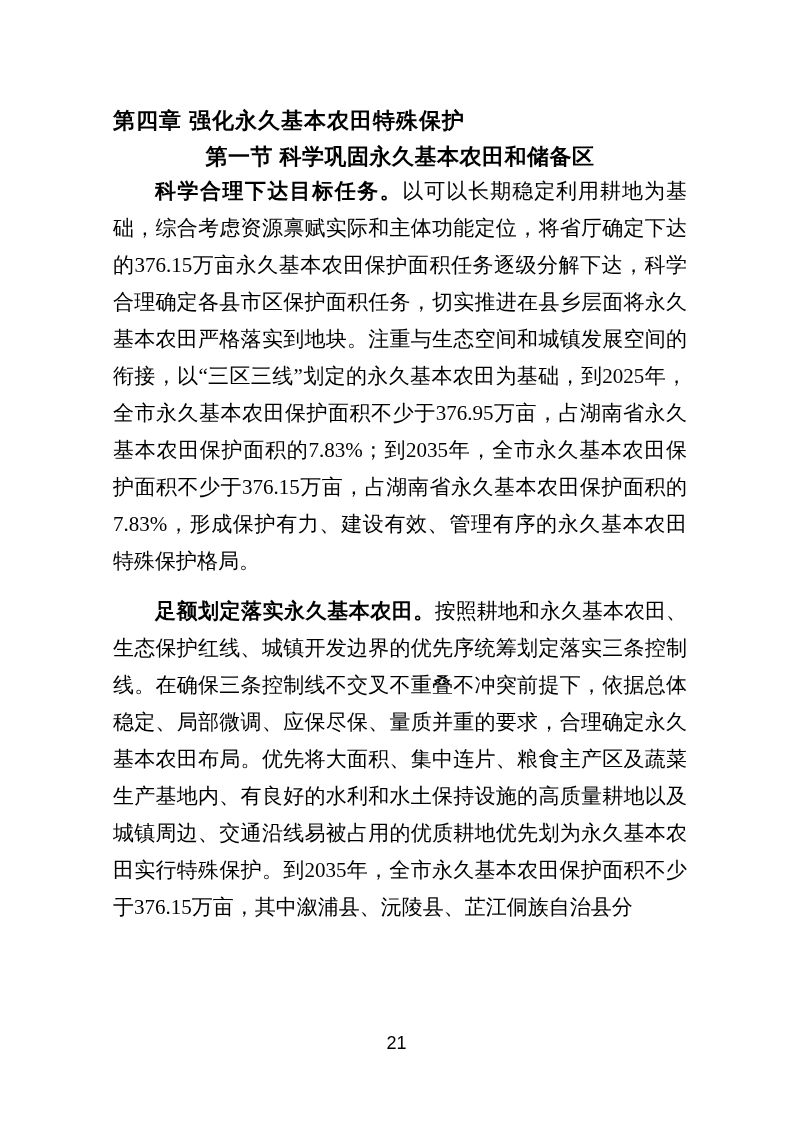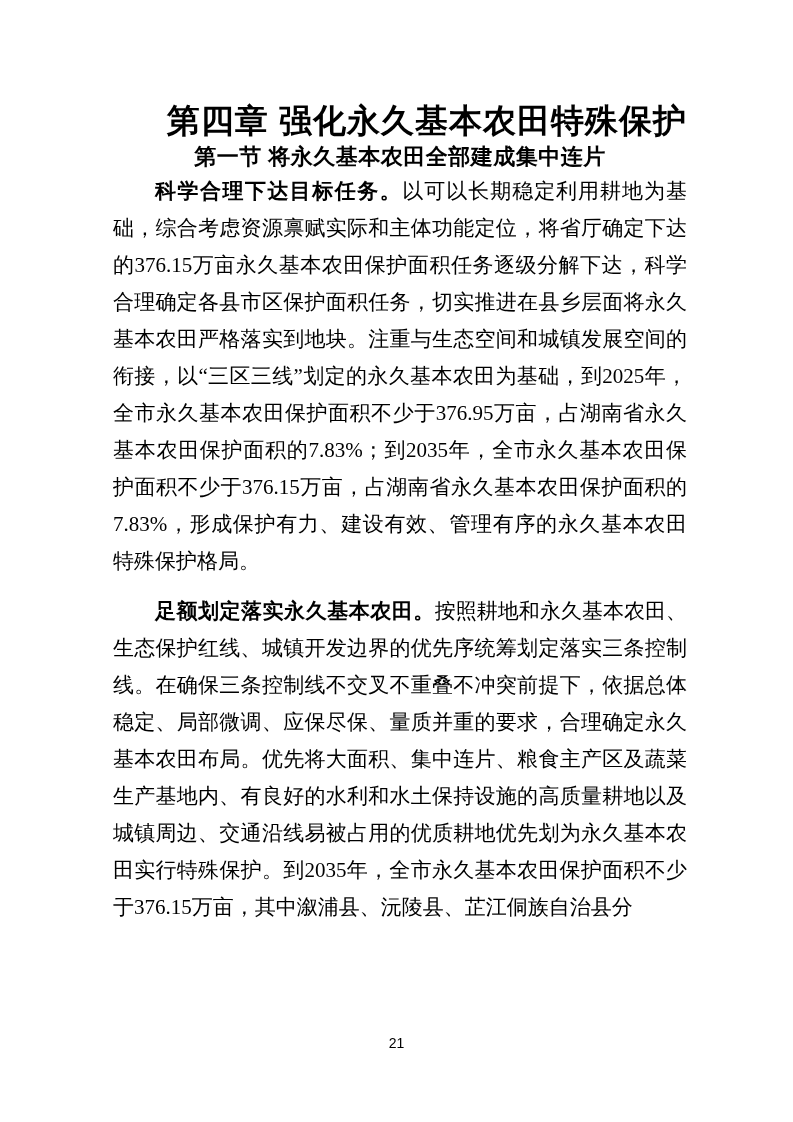--- a/index.html
+++ b/index.html
@@ -18,24 +18,24 @@
   }
   .content {
     position: absolute;
     left: 113px;
     top: 0;
     width: 574px;
   }
   .chapter-title {
     margin: 104px 0 0 0;
     font-family: "Liberation Sans", sans-serif;
-    font-size: 33px;
+    font-size: 22px;
     line-height: 34px;
     font-weight: bold;
-    text-align: right;
+    text-align: left;
     letter-spacing: 1px;
   }
   .body-para {
     margin: 0;
     font-size: 21px;
     line-height: 37px;
     text-align: justify;
     text-justify: inter-character;
     text-indent: 2em;
   }
@@ -59,35 +59,35 @@
     font-family: "Liberation Sans", sans-serif;
     letter-spacing: 0.5px;
   }
   .page-number {
     position: absolute;
     left: 0;
     right: 0;
     top: 1034px;
     text-align: center;
     font-family: "Liberation Sans", sans-serif;
-    font-size: 14px;
+    font-size: 18px;
     line-height: 18px;
     color: #000000;
   }
 </style>
 </head>
 <body>
 
 <div class="page">
   <div class="content">
 
     <h1 class="chapter-title">第四章 强化永久基本农田特殊保护</h1>
 
 
-    <h2 class="section-title">第一节 将永久基本农田全部建成集中连片</h2>
+    <h2 class="section-title">第一节 科学巩固永久基本农田和储备区</h2>
 
     <p class="body-para para-2"><span class="lead">科学合理下达目标任务。</span><span>以可以长期稳定利用耕地为基础，综合考虑资源禀赋实际和主体功能定位，将省厅确定下达的376.15万亩永久基本农田保护面积任务逐级分解下达，科学合理确定各县市区保护面积任务，切实推进在县乡层面将永久基本农田严格落实到地块。注重与生态空间和城镇发展空间的衔接，以“三区三线”划定的永久基本农田为基础，到2025年，全市永久基本农田保护面积不少于376.95万亩，占湖南省永久基本农田保护面积的7.83%；到2035年，全市永久基本农田保护面积不少于376.15万亩，占湖南省永久基本农田保护面积的7.83%，形成保护有力、建设有效、管理有序的永久基本农田特殊保护格局。</span></p>
 
     <p class="body-para para-3"><span class="lead">足额划定落实永久基本农田。</span><span>按照耕地和永久基本农田、生态保护红线、城镇开发边界的优先序统筹划定落实三条控制线。在确保三条控制线不交叉不重叠不冲突前提下，依据总体稳定、局部微调、应保尽保、量质并重的要求，合理确定永久基本农田布局。优先将大面积、集中连片、粮食主产区及蔬菜生产基地内、有良好的水利和水土保持设施的高质量耕地以及城镇周边、交通沿线易被占用的优质耕地优先划为永久基本农田实行特殊保护。到2035年，全市永久基本农田保护面积不少于376.15万亩，其中溆浦县、沅陵县、芷江侗族自治县分</span></p>
 
   </div>
 
   <div class="page-number">21</div>
 </div>
 

